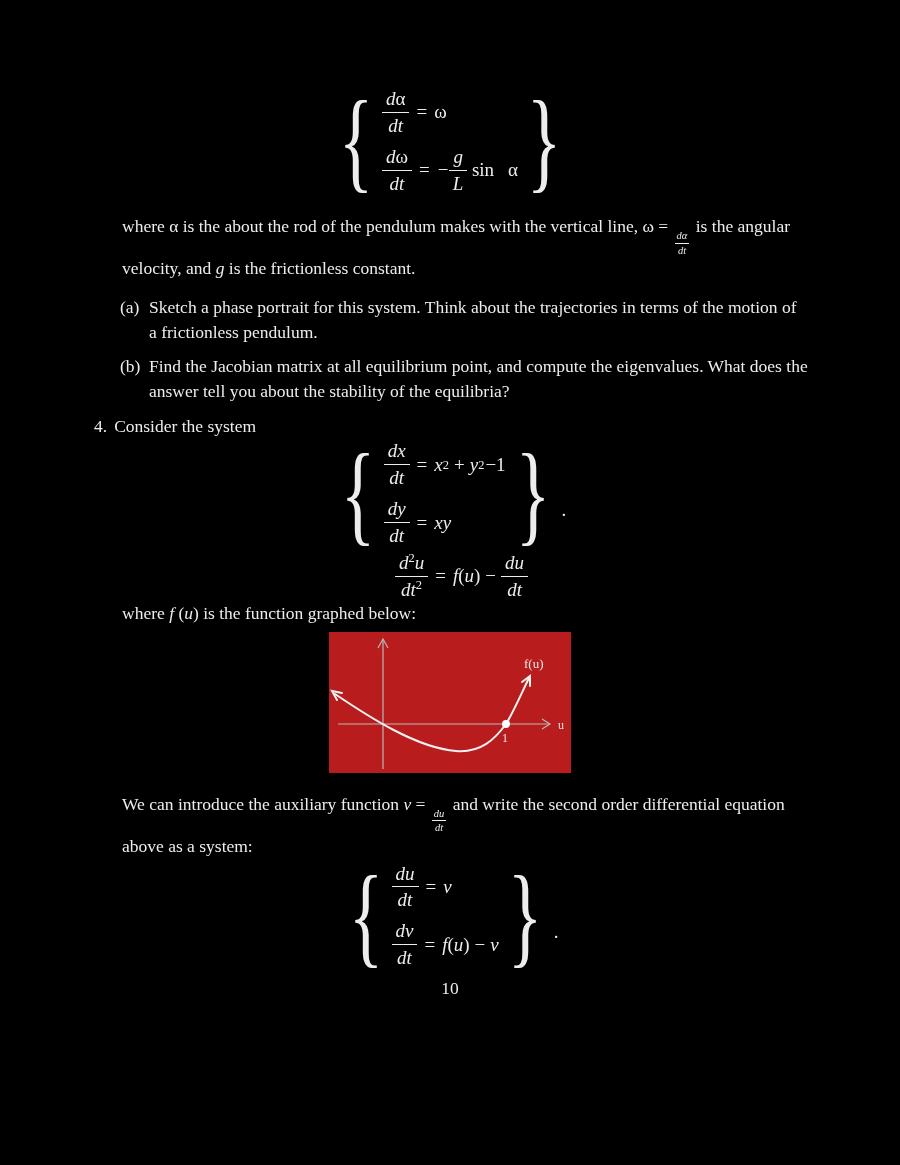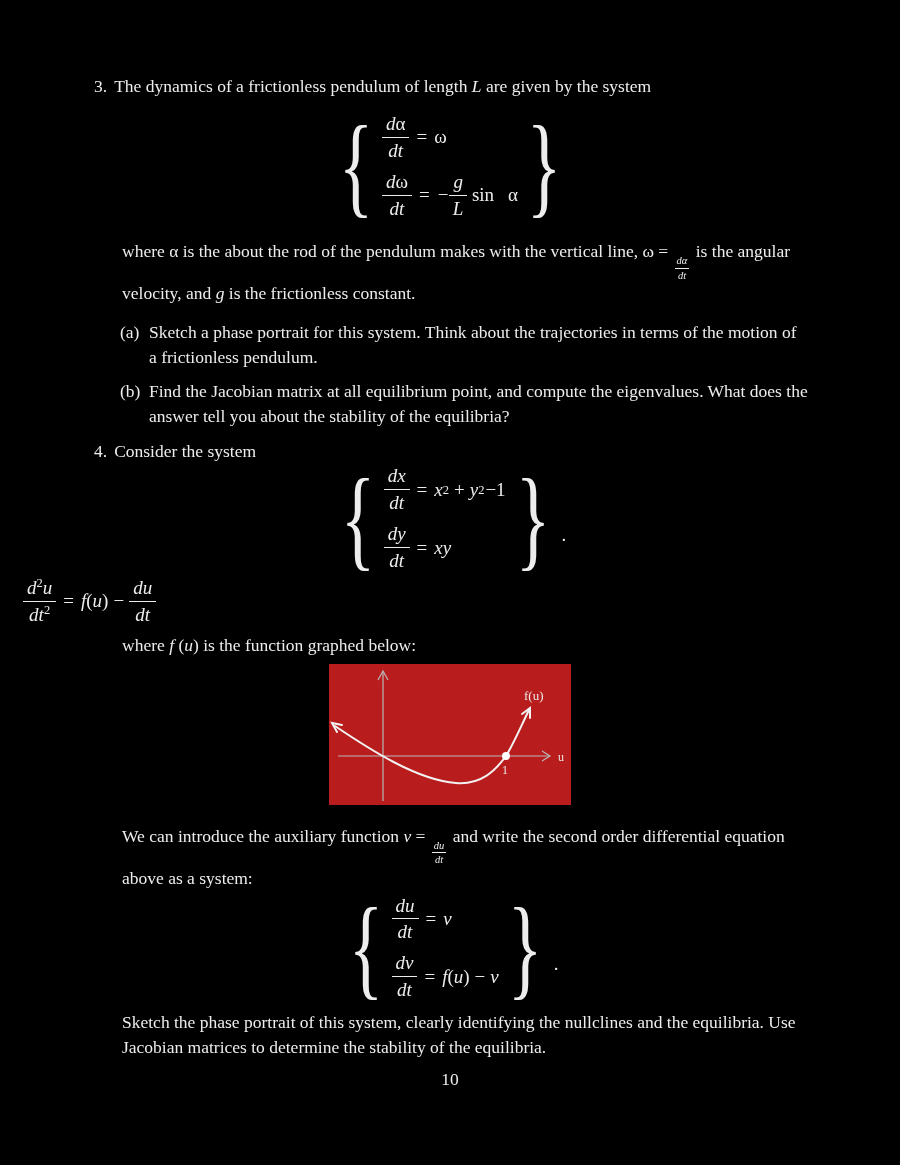--- a/index.html
+++ b/index.html
@@ -28,21 +28,21 @@
   .sys-row { display: flex; align-items: center; white-space: nowrap; }
   .frac { display: inline-flex; flex-direction: column; align-items: center; line-height: 1.15; }
   .frac .num { padding: 0 4px 2px; border-bottom: 1.5px solid #ededed; }
   .frac .den { padding-top: 2px; }
   .rel { margin: 0 7px; }
   .op  { margin: 0 5px; }
   .tight { margin: 0 1px; }
   .fn { font-style: normal; margin: 0 14px 0 5px; }
   .sup { font-size: 12.5px; vertical-align: 7px; line-height: 0; }
   .sys-period { align-self: center; transform: translateY(16px); margin-left: 5px; }
-  .disp-eq { display: flex; justify-content: flex-start; align-items: center; font-size: 19px; padding-left: 23px; }
+  .disp-eq { display: flex; justify-content: center; align-items: center; font-size: 19px; padding-left: 23px; }
 
   
   .ifrac { display: inline-flex; flex-direction: column; align-items: center;
            font-size: 10.5px; line-height: 1.1; font-style: italic;
            vertical-align: -7px; margin: 0 2px; }
   .ifrac .inum { border-bottom: 1px solid #ededed; padding: 0 2px 1px; }
   .ifrac .iden { padding-top: 1px; }
 
   
   .graph-wrap { width: 242px; height: 141px; margin: 6px auto 0; background: #b91c1c; }
@@ -56,33 +56,30 @@
   
   .m-sys1 { margin-top: 14px; }
   .m-where { margin-top: 20px; }
   .m-itema { margin-top: 14px; }
   .m-itemb { margin-top: 9px; }
   .m-p4 { margin-top: 10px; }
   .m-sys2 { margin-top: 1px; }
   .m-p4out { margin-top: 4px; }
   .m-p5 { margin-top: 11px; }
   .m-eq5 { margin-top: 5px; }
-  .m-wheref { margin-top: 7px; }
+  .m-wheref { }
   .m-aux { margin-top: 19px; }
   .m-sys3 { margin-top: 4px; }
   .m-final { margin-top: 9px; }
 </style>
 </head>
 <body>
 
 <div class="page">
 
-  <div class="pline prob-head">
-    <span class="pnum">3.</span><span>The dynamics of a frictionless pendulum of length </span><span class="mvar">L</span><span> are given by the system</span>
-  </div>
 
   <div class="sys m-sys1">
     <span class="brace">{</span>
     <div class="sys-rows">
       <div class="sys-row">
         <span class="frac">
             <span class="num"><span class="mvar">d</span><span>α</span></span>
             <span class="den mvar">dt</span>
           </span>
         <span class="rel">=</span>
@@ -227,17 +224,16 @@
           <span class="mvar">u</span>
           <span>)</span>
         <span class="op">−</span>
         <span class="mvar">v</span>
       </div>
     </div>
     <span class="brace">}</span>
     <span class="sys-period">.</span>
   </div>
 
-  <div class="pline para m-final">Sketch the phase portrait of this system, clearly identifying the nullclines and the equilibria. Use Jacobian matrices to determine the stability of the equilibria.</div>
 
   <div class="pline page-num">10</div>
 
 </div>
 
 </body></html>

